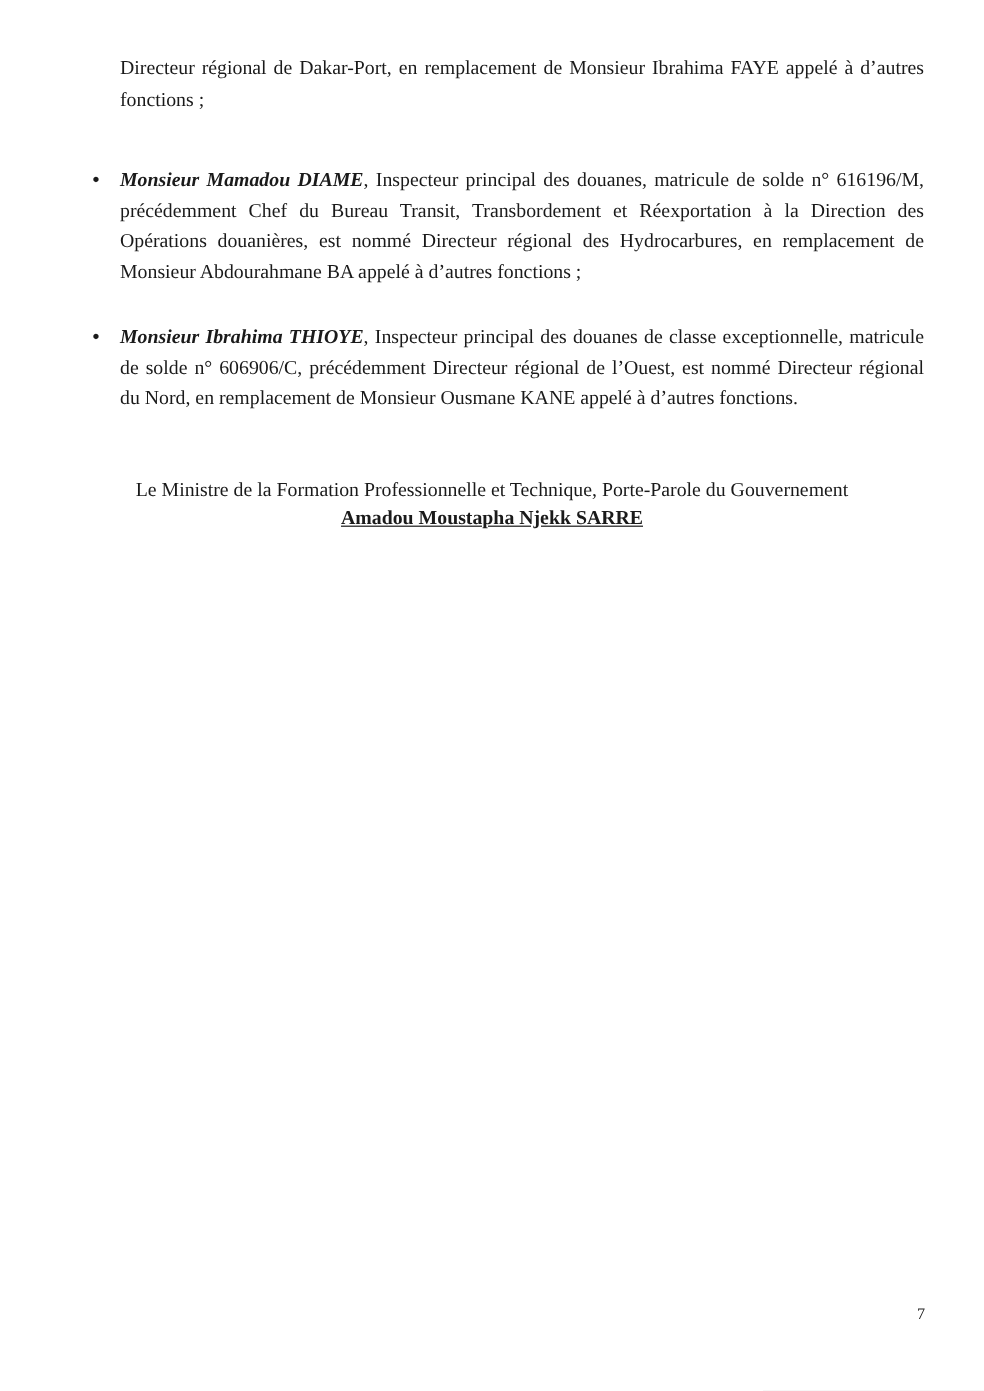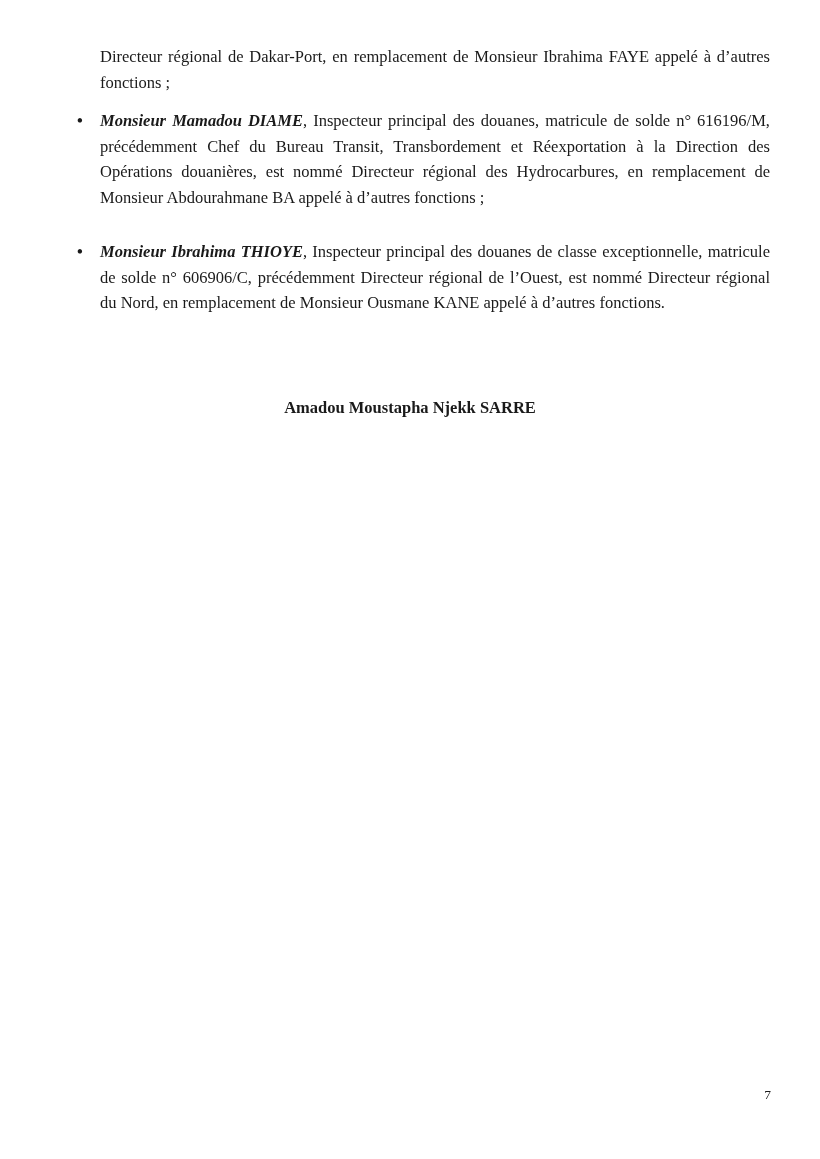--- a/index.html
+++ b/index.html
@@ -19,21 +19,21 @@
     top: 44px;
     left: 100px;
     width: 670px;
     font-size: 16.5px;
     line-height: 25.5px;
   }
   .para {
     text-align: justify;
   }
   .para-continuation {
-    margin-bottom: 13px;
+    margin-bottom: 42px;
   }
   .bullet-item {
     position: relative;
     text-align: justify;
     margin-bottom: 29px;
   }
   .bullet-marker {
     position: absolute;
     left: -23px;
     top: 0;
@@ -43,21 +43,21 @@
   .person-name { font-weight: bold; font-style: italic; }
   .signature {
     position: absolute;
     top: 396px;
     left: 50px;
     width: 720px;
     text-align: center;
     font-size: 16.5px;
     line-height: 23.5px;
   }
-  .signature .sig-name { font-weight: bold; }
+  .signature .sig-name { font-weight: bold; text-decoration: underline; }
   .page-number {
     position: absolute;
     top: 1086px;
     right: 49px;
     font-size: 13.5px;
     line-height: 18px;
   }
 </style>
 </head>
 <body>
@@ -72,18 +72,19 @@
       <span class="bullet-marker">•</span><span class="person-name">Monsieur Mamadou DIAME</span><span>, Inspecteur principal des douanes, matricule de solde n° 616196/M, précédemment Chef du Bureau Transit, Transbordement et Réexportation à la Direction des Opérations douanières, est nommé Directeur régional des Hydrocarbures, en remplacement de Monsieur Abdourahmane BA appelé à d’autres fonctions ;</span>
     </div>
 
     <div class="bullet-item">
       <span class="bullet-marker">•</span><span class="person-name">Monsieur Ibrahima THIOYE</span><span>, Inspecteur principal des douanes de classe exceptionnelle, matricule de solde n° 606906/C, précédemment Directeur régional de l’Ouest, est nommé Directeur régional du Nord, en remplacement de Monsieur Ousmane KANE appelé à d’autres fonctions.</span>
     </div>
 
   </div>
 
   <div class="signature">
+    <div class="sig-title">Le Ministre de la Formation Professionnelle et Technique, Porte-Parole du Gouvernement</div>
     <div class="sig-name">Amadou Moustapha Njekk SARRE</div>
   </div>
 
   <div class="page-number">7</div>
 
 </div>
 
 </body></html>

